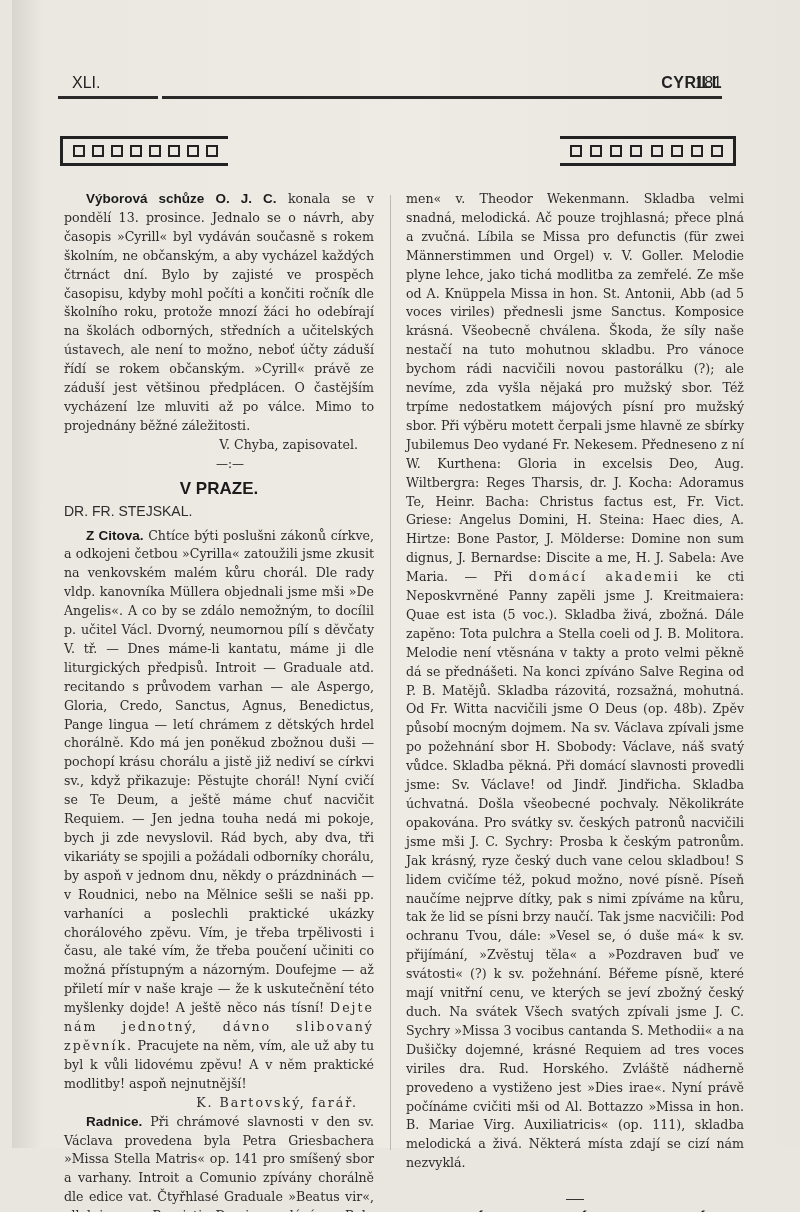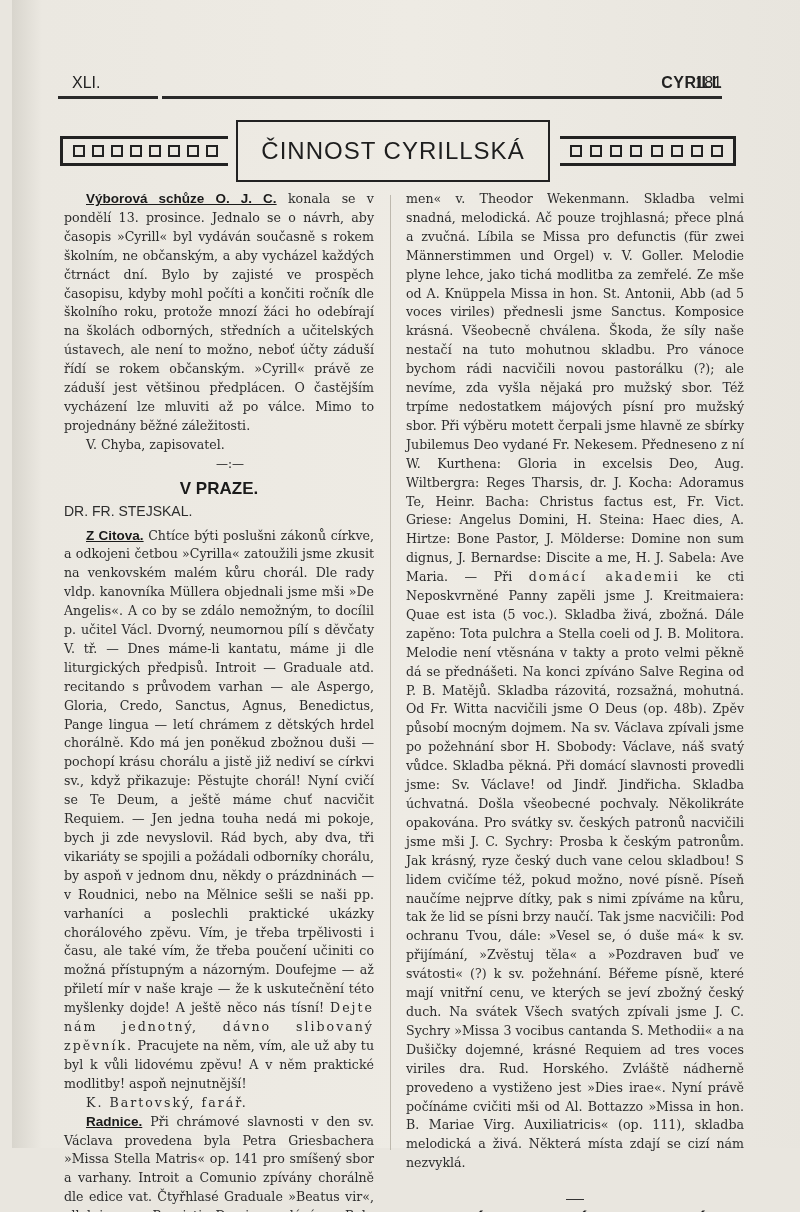--- a/index.html
+++ b/index.html
@@ -23,22 +23,22 @@
   .sq { width:12px; height:12px; border:2px solid #222; box-sizing:border-box; }
   .title-box { position:absolute; left:176px; top:0; width:314px; height:62px; border-left:2px solid #222; border-right:2px solid #222;
                border-top:2px solid #222; border-bottom:2px solid #222; box-sizing:border-box;
                display:flex; align-items:center; justify-content:center; }
   .title-box h1 { margin:0; font-family:"Liberation Sans", sans-serif; font-weight:normal; font-size:24px; letter-spacing:1px; color:#1e1e1e; }
 
   .col { position:absolute; top:190px; font-size:12.6px; line-height:18.9px; text-align:justify; color:#2c2c2c; }
   .col.left { left:52px; width:310px; }
   .col.right { left:394px; width:338px; top:190px; }
   .col p { margin:0; text-indent:22px; }
-  .lead { font-family:"Liberation Sans", sans-serif; font-weight:bold; font-size:13.5px; color:#1a1a1a;text-decoration:underline; }
-  .sig2 { display:block; text-align:left; padding-right:16px; }
+  .lead { font-family:"Liberation Sans", sans-serif; font-weight:bold; font-size:13.5px; color:#1a1a1a; }
+  .sig2 { display:block; text-align:right; padding-right:16px; }
   .spaced { letter-spacing:2px; }
   .sep { text-align:center; margin:0; font-size:12px; }
   .section-h { font-family:"Liberation Sans", sans-serif; font-weight:bold; font-size:17px; text-align:center; line-height:22px; margin:4px 0 0 0; color:#1b1b1b; }
   .section-sub { font-family:"Liberation Sans", sans-serif; font-size:14px; text-align:left; margin:2px 0 6px 0; }
   .col-divider { position:absolute; left:378px; top:195px; width:1px; height:955px; background:#bdb8ad; }
   .dash { text-align:center; margin:14px 0 4px 0; }
   .dash span { display:inline-block; width:18px; height:1px; background:#333; }
 </style>
 </head>
 <body>
@@ -56,23 +56,20 @@
     <div class="band left" id="band-left">
         <span class="sq"></span>
         <span class="sq"></span>
         <span class="sq"></span>
         <span class="sq"></span>
         <span class="sq"></span>
         <span class="sq"></span>
         <span class="sq"></span>
         <span class="sq"></span>
       </div>
-    <div class="title-box">
-      <h1>ČINNOST CYRILLSKÁ</h1>
-    </div>
     <div class="band right" id="band-right">
         <span class="sq"></span>
         <span class="sq"></span>
         <span class="sq"></span>
         <span class="sq"></span>
         <span class="sq"></span>
         <span class="sq"></span>
         <span class="sq"></span>
         <span class="sq"></span>
       </div>

